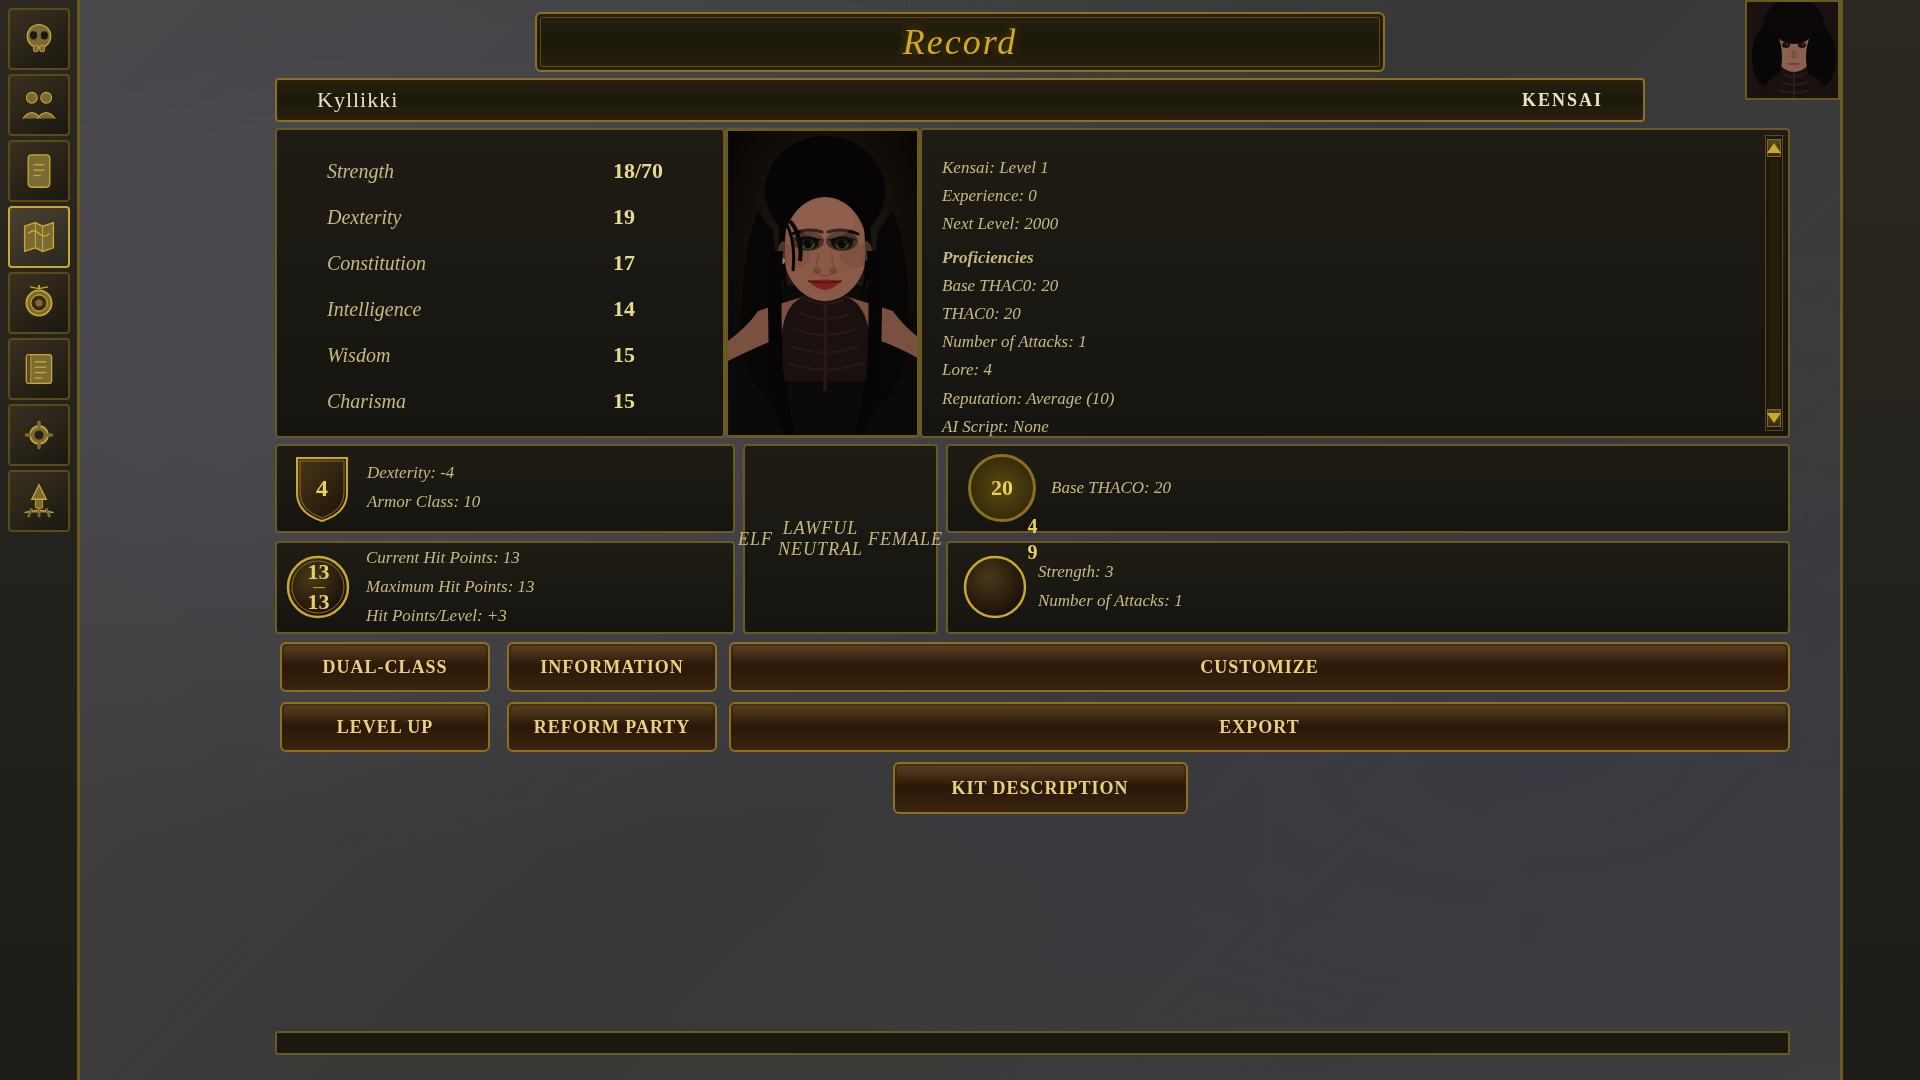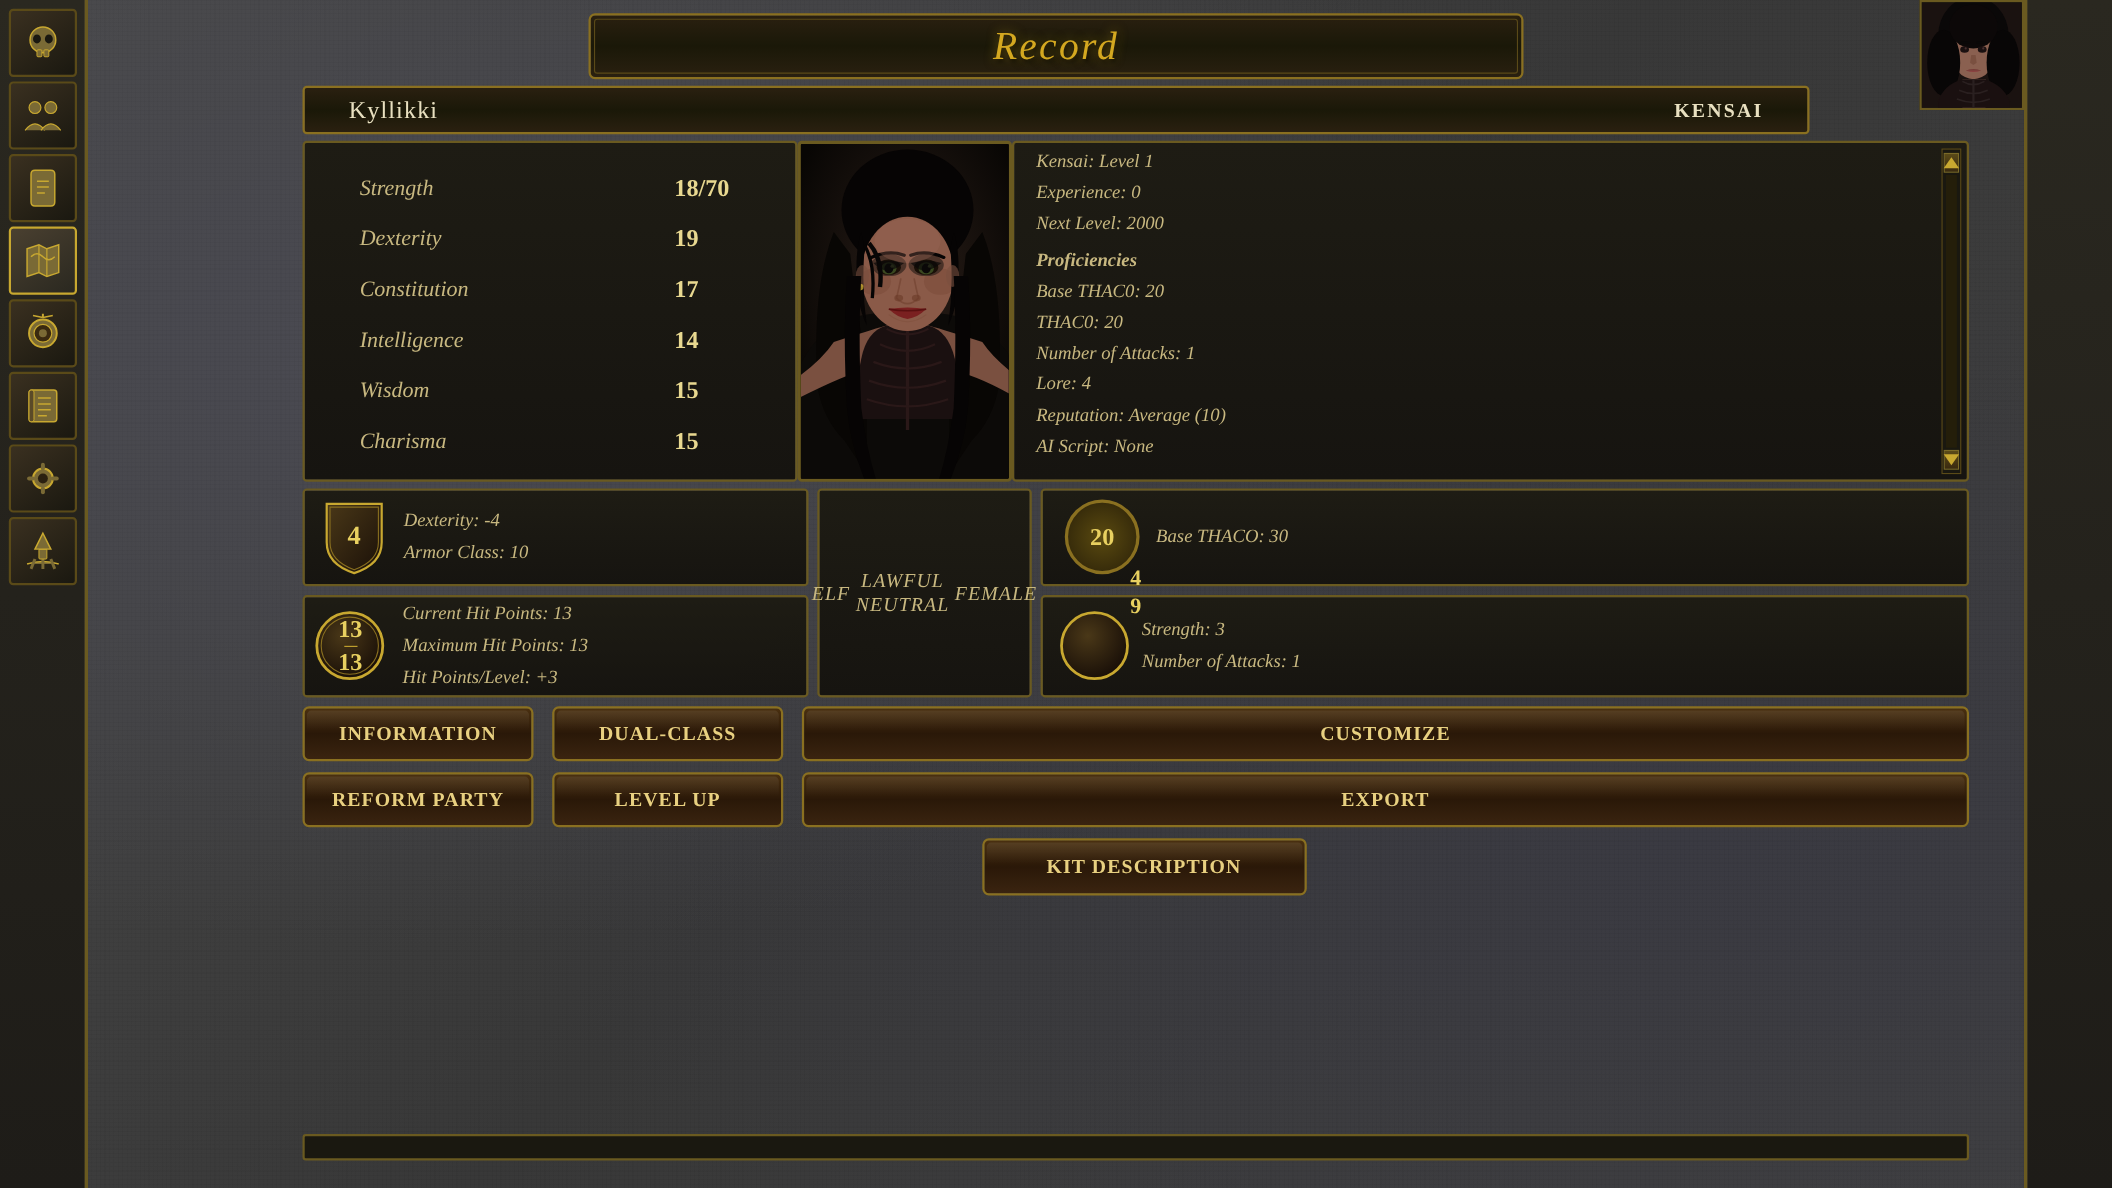--- a/index.html
+++ b/index.html
@@ -223,21 +223,21 @@
     
     .info-panel {
       position: absolute;
       top: 128px;
       left: 840px;
       right: 50px;
       height: 310px;
       background: linear-gradient(180deg, #1e1c14 0%, #161410 100%);
       border: 2px solid #6a5a20;
       border-radius: 4px;
-      padding: 3px 20px;
+      padding: 24px 20px;
       overflow: hidden;
     }
 
     .info-line {
       font-size: 17px;
       color: #c8b880;
       font-style: italic;
       line-height: 1.6;
       margin-bottom: 1px;
     }
@@ -890,21 +890,21 @@
       <p class="race-text">FEMALE</p>
     </div>
 
     <div class="right-bottom-panels">
 
       <div class="thaco-panel">
         <div class="thaco-badge">
           <span class="badge-number" style="font-size:22px;">20</span>
         </div>
         <div class="panel-text">
-          <p class="panel-line">Base THACO: 30</p>
+          <p class="panel-line">Base THACO: 20</p>
         </div>
       </div>
 
       <div class="weapon-panel">
         <div class="weapon-badge">
           <svg width="65" height="65" viewBox="0 0 65 65" xmlns="http://www.w3.org/2000/svg">
             <circle cx="32" cy="32" r="30" fill="url(#wepGrad)" stroke="#c8a830" stroke-width="2.5"></circle>
             <defs>
               <radialGradient id="wepGrad" cx="40%" cy="35%" r="65%">
                 <stop offset="0%" stop-color="#4a3818"></stop>
@@ -923,30 +923,30 @@
           <p class="panel-line">Number of Attacks: 1</p>
         </div>
       </div>
 
     </div>
 
   </div>
 
   <div class="buttons-area">
 
+    <div class="btn-col" style="display:flex; flex-direction:column; gap:10px; align-items:center; width:220px;">
+      <button class="game-btn btn-center">DUAL-CLASS</button>
+      <button class="game-btn btn-center">LEVEL UP</button>
+    </div>
+
     <div class="btn-col">
       <button class="game-btn btn-wide">INFORMATION</button>
       <button class="game-btn btn-wide">REFORM PARTY</button>
     </div>
 
-    <div class="btn-col" style="display:flex; flex-direction:column; gap:10px; align-items:center; width:220px;">
-      <button class="game-btn btn-center">DUAL-CLASS</button>
-      <button class="game-btn btn-center">LEVEL UP</button>
-    </div>
-
     <div class="btn-col" style="flex:1;">
       <button class="game-btn" style="height:52px; width:100%;">CUSTOMIZE</button>
       <button class="game-btn" style="height:52px; width:100%;">EXPORT</button>
     </div>
 
   </div>
 
   <div class="kit-desc-row">
     <button class="game-btn btn-kit">KIT DESCRIPTION</button>
   </div>

